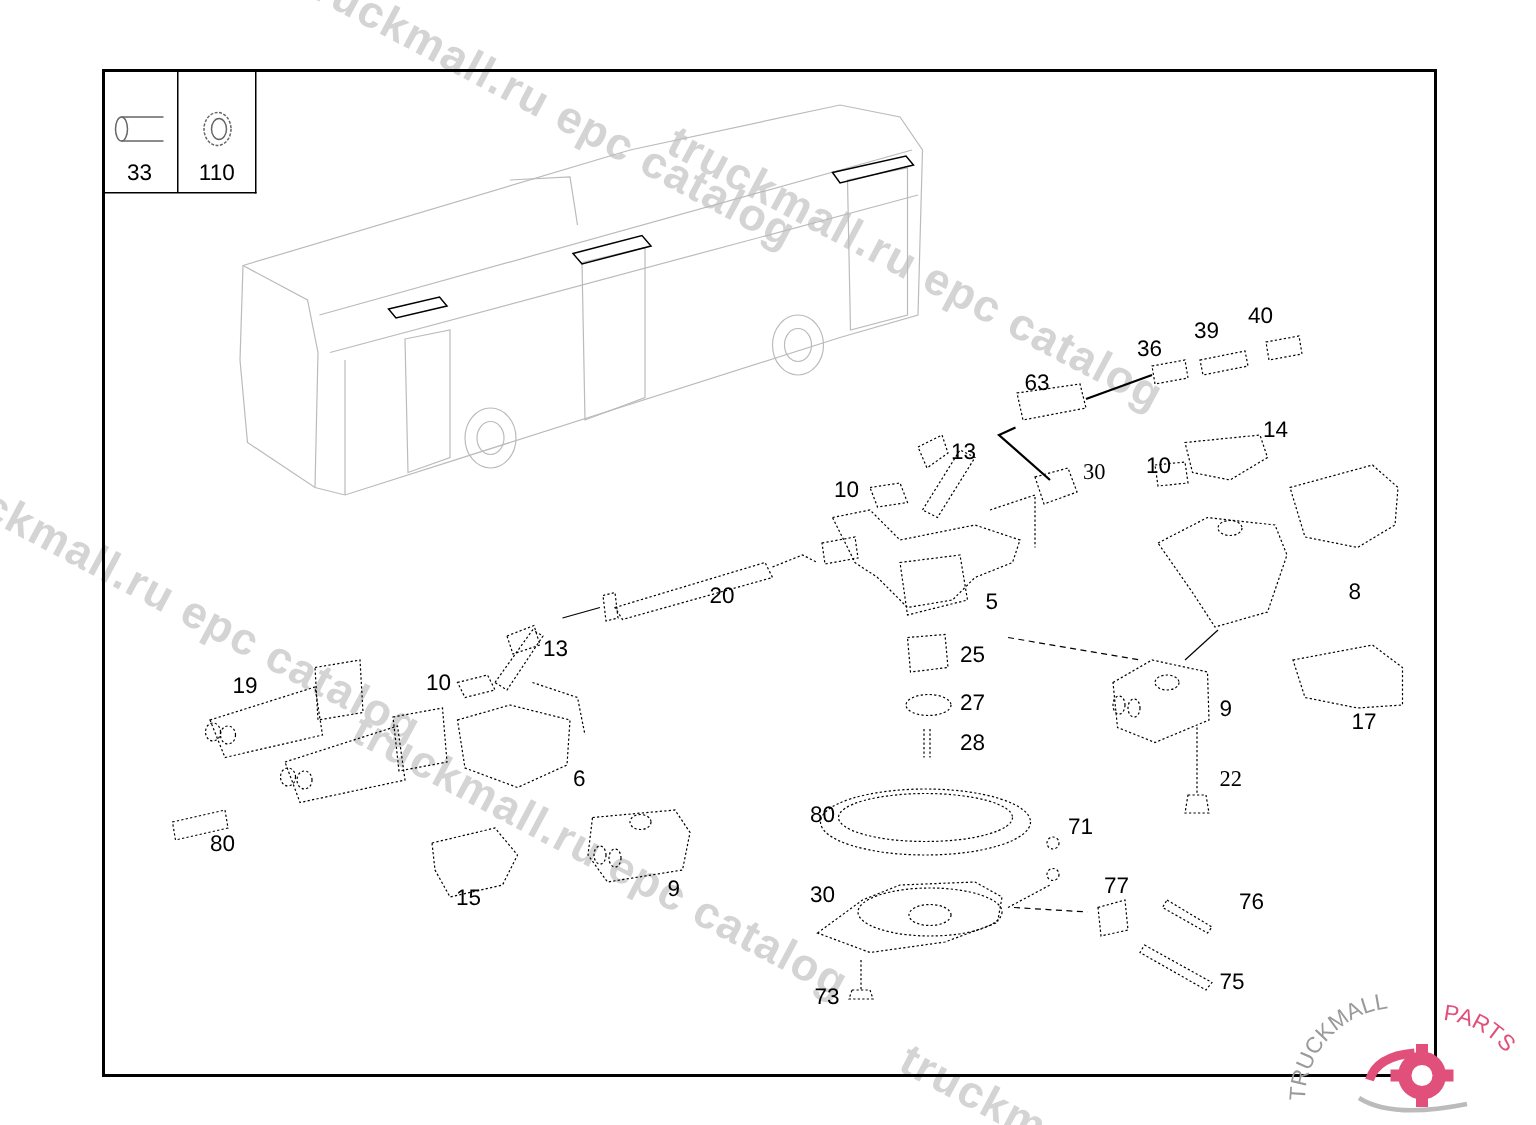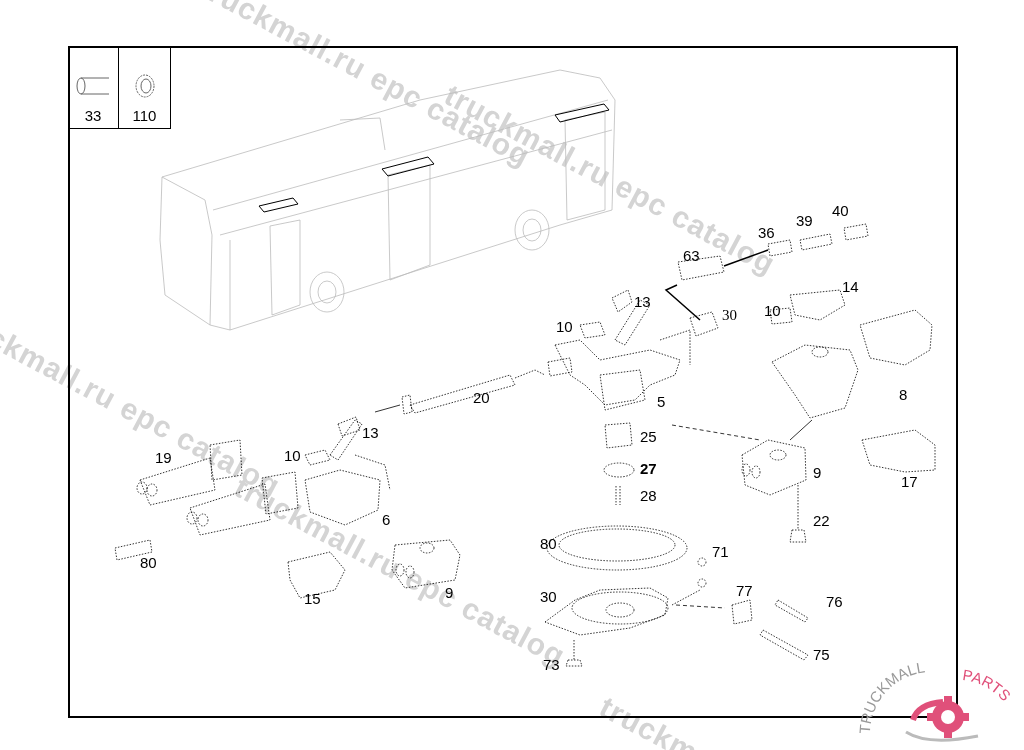--- a/index.html
+++ b/index.html
@@ -181,26 +181,26 @@
       <span class="callout" style="left: 556px; top: 319px;">10</span>
       <span class="callout" style="left: 722px; top: 308px; font-family: Liberation Serif, serif;">30</span>
       <span class="callout" style="left: 764px; top: 303px;">10</span>
       <span class="callout" style="left: 899px; top: 387px;">8</span>
       <span class="callout" style="left: 473px; top: 390px;">20</span>
       <span class="callout" style="left: 657px; top: 394px;">5</span>
       <span class="callout" style="left: 362px; top: 425px;">13</span>
       <span class="callout" style="left: 640px; top: 429px;">25</span>
       <span class="callout" style="left: 284px; top: 448px;">10</span>
       <span class="callout" style="left: 155px; top: 450px;">19</span>
-      <span class="callout" style="left: 640px; top: 461px; font-weight: bold;">27</span>
+      <span class="callout" style="left: 640px; top: 461px;">27</span>
       <span class="callout" style="left: 813px; top: 465px;">9</span>
       <span class="callout" style="left: 901px; top: 474px;">17</span>
       <span class="callout" style="left: 640px; top: 488px;">28</span>
       <span class="callout" style="left: 382px; top: 512px;">6</span>
-      <span class="callout" style="left: 813px; top: 513px;">22</span>
+      <span class="callout" style="left: 813px; top: 513px; font-family: Liberation Serif, serif;">22</span>
       <span class="callout" style="left: 540px; top: 536px; text-align: right;">80</span>
       <span class="callout" style="left: 712px; top: 544px;">71</span>
       <span class="callout" style="left: 140px; top: 555px;">80</span>
       <span class="callout" style="left: 445px; top: 585px;">9</span>
       <span class="callout" style="left: 736px; top: 583px;">77</span>
       <span class="callout" style="left: 304px; top: 591px;">15</span>
       <span class="callout" style="left: 540px; top: 589px;">30</span>
       <span class="callout" style="left: 826px; top: 594px;">76</span>
       <span class="callout" style="left: 813px; top: 647px;">75</span>
       <span class="callout" style="left: 543px; top: 657px;">73</span>

